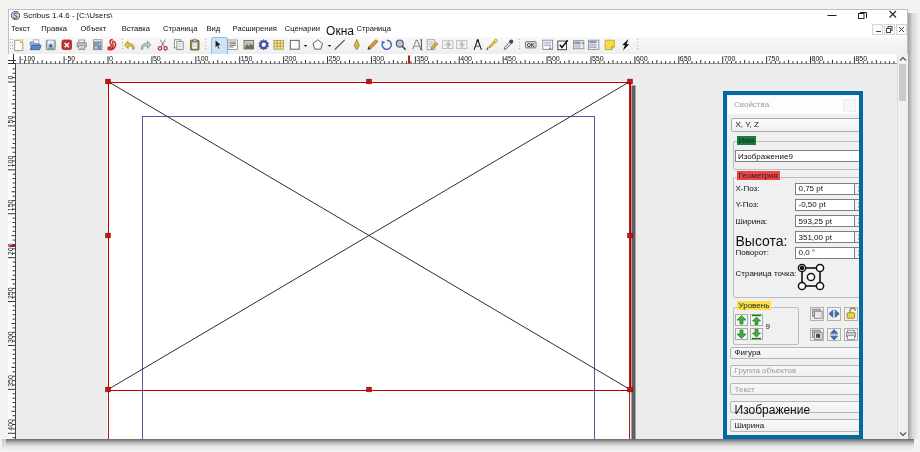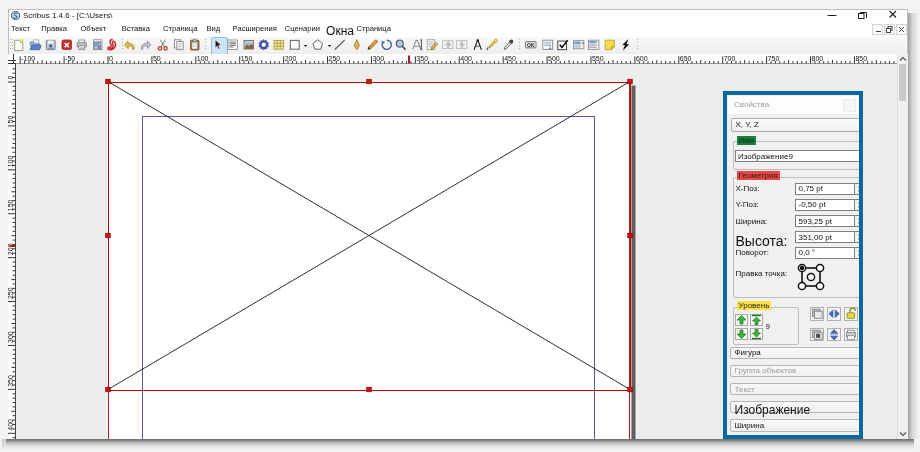--- a/index.html
+++ b/index.html
@@ -647,21 +647,21 @@
     <svg style="position:absolute;left:127.3px;top:151.6px" width="13" height="12.5">
       <path d="M6.5 2.2 9 5H4z" fill="#222"></path>
       <path d="M6.5 10.3 4 7.5h5z" fill="#222"></path>
     </svg>
     <svg style="position:absolute;left:141px;top:118px" width="12" height="32" viewBox="0 0 12 32">
       <path d="M1 8.3h3M1 24.2h3" stroke="#c0c0c0" stroke-width="1"></path>
       <path d="M4 8.3v15.9" stroke="#c0c0c0" stroke-width="1" fill="none"></path>
       <ellipse cx="5" cy="9.9" rx="1.9" ry="2.6" fill="none" stroke="#3a3a3a" stroke-width="1.5"></ellipse>
       <ellipse cx="5" cy="19.3" rx="1.9" ry="2.6" fill="none" stroke="#3a3a3a" stroke-width="1.5"></ellipse>
     </svg>
-    <span style="position:absolute;left:8.5px;top:173.5px;font-size:8px;color:#111">Правка точка:</span>
+    <span style="position:absolute;left:8.5px;top:173.5px;font-size:8px;color:#111">Страница точка:</span>
     <svg style="position:absolute;left:70px;top:167.5px" width="28" height="28" viewBox="0 0 28 28">
       <rect x="5" y="5" width="18" height="18" fill="none" stroke="#111" stroke-width="1.6"></rect>
       <circle cx="23" cy="5" r="3.6" fill="#fff" stroke="#111" stroke-width="1.5"></circle>
       <circle cx="5" cy="23" r="3.6" fill="#fff" stroke="#111" stroke-width="1.5"></circle>
       <circle cx="23" cy="23" r="3.6" fill="#fff" stroke="#111" stroke-width="1.5"></circle>
       <circle cx="14" cy="14" r="3.6" fill="#fff" stroke="#111" stroke-width="1.5"></circle>
       <circle cx="5" cy="5" r="3.6" fill="#fff" stroke="#111" stroke-width="1.5"></circle>
       <circle cx="5" cy="5" r="2.2" fill="#111"></circle>
     </svg>
     <div style="position:absolute;left:5.5px;top:211.5px;width:66px;height:38px;border:1px solid #bdbdbd;border-radius:2px;box-sizing:border-box"></div>

